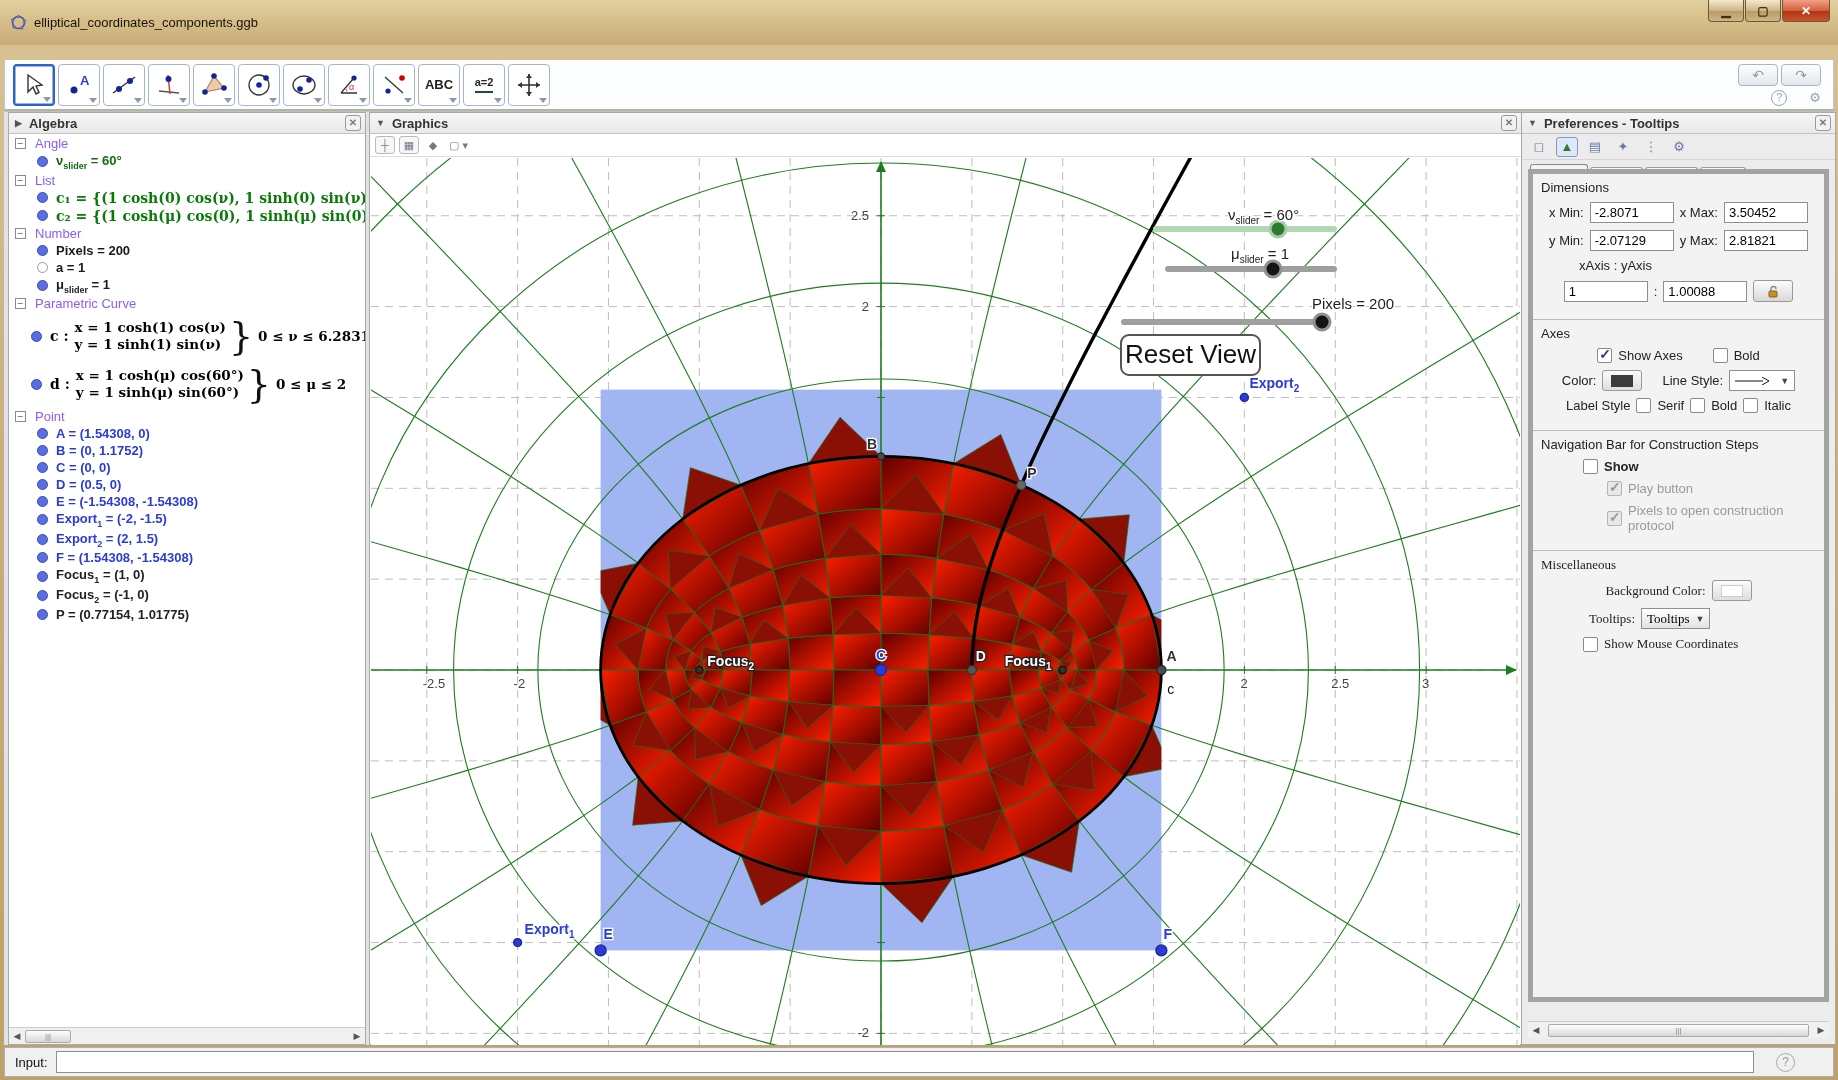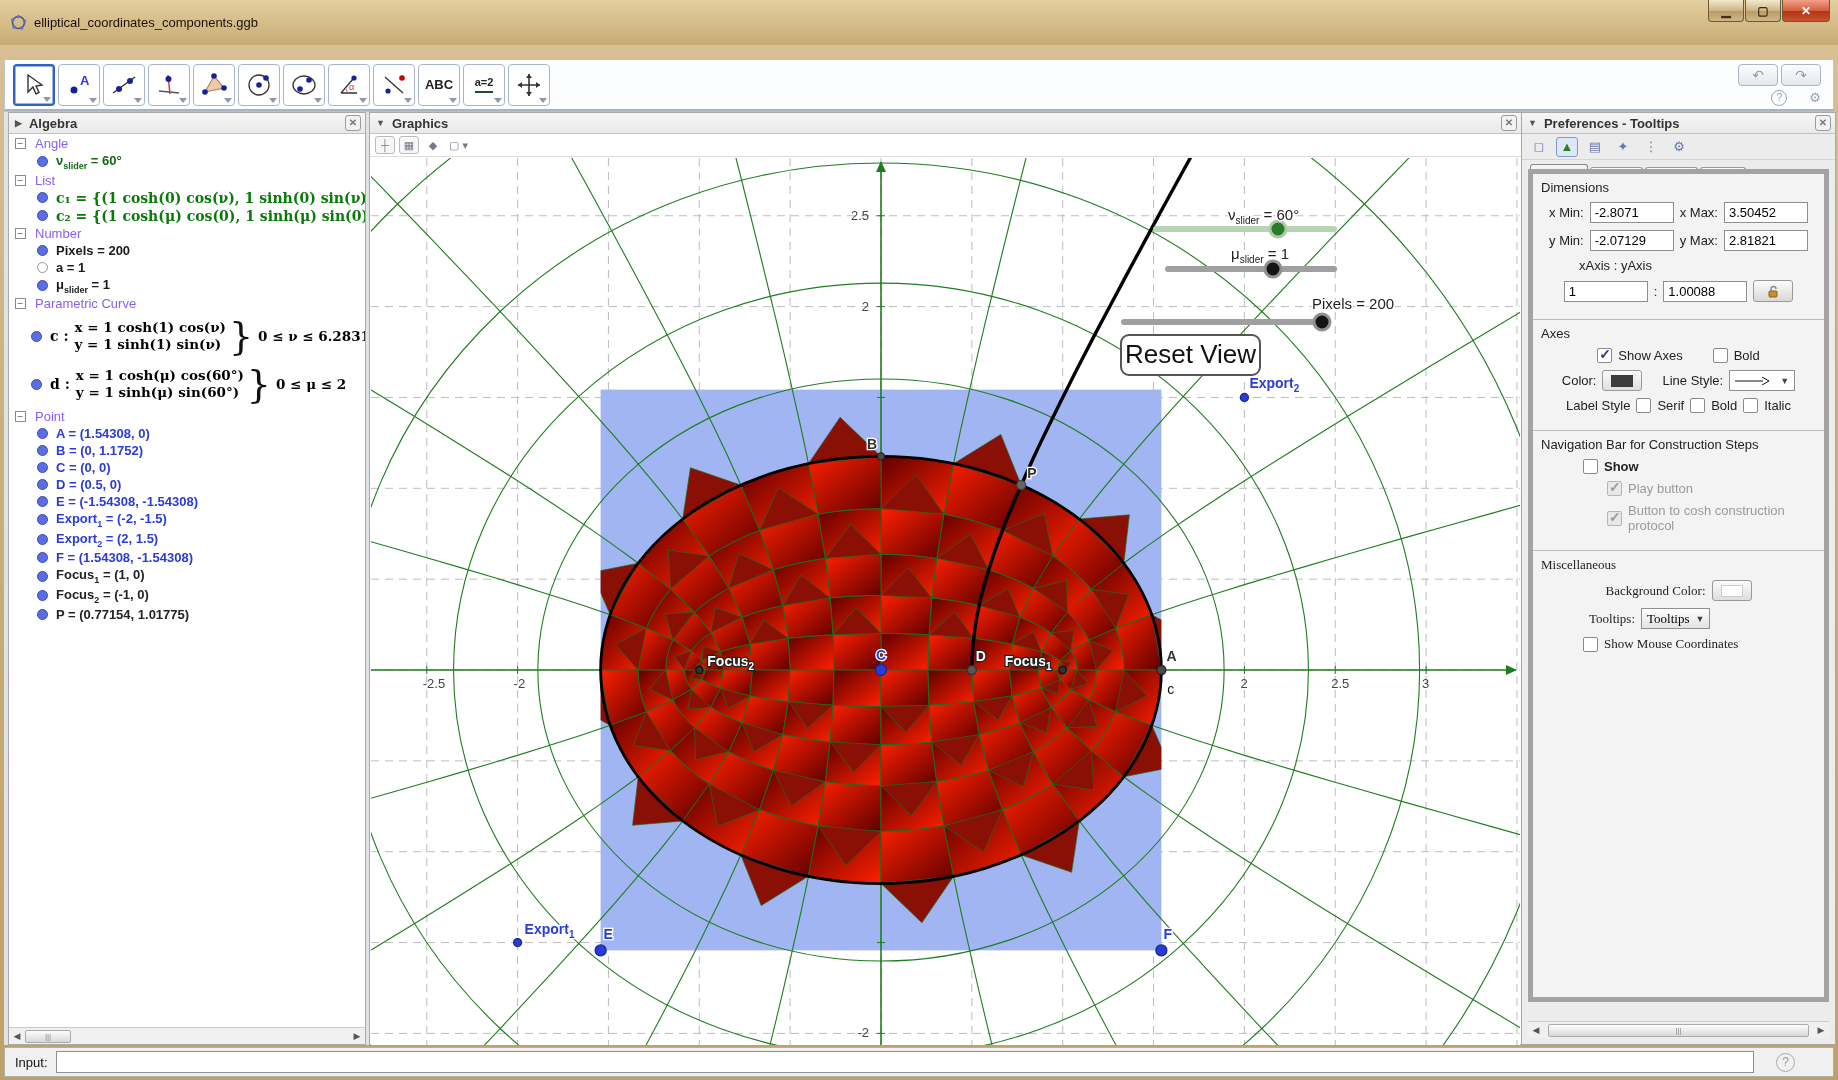--- a/index.html
+++ b/index.html
@@ -757,21 +757,21 @@
           <div class="prow" style="justify-content:flex-start;padding-left:42px;font-weight:bold;">
             <span class="cb"></span>
             <span class="plabel">Show</span>
           </div>
           <div class="prow" style="justify-content:flex-start;padding-left:66px;">
             <span class="cb checked disabled"></span>
             <span class="plabel" style="color:#9a9a9a;">Play button</span>
           </div>
           <div class="prow" style="justify-content:flex-start;padding-left:66px;">
             <span class="cb checked disabled"></span>
-            <span class="plabel" style="color:#9a9a9a;">Button to cosh construction protocol</span>
+            <span class="plabel" style="color:#9a9a9a;">Pixels to open construction protocol</span>
           </div>
         </div>
 
         <div class="psec" style="border-bottom:none;font-family:Liberation Serif, serif;">
           <div class="psec-title">Miscellaneous</div>
           <div class="prow">
             <span class="plabel">Background Color:</span>
             <span class="swatch">
                 <span class="inner" id="bg-color-swatch" style="border: 1px solid rgb(204, 204, 204); background: rgb(255, 255, 255);"></span>
               </span>

